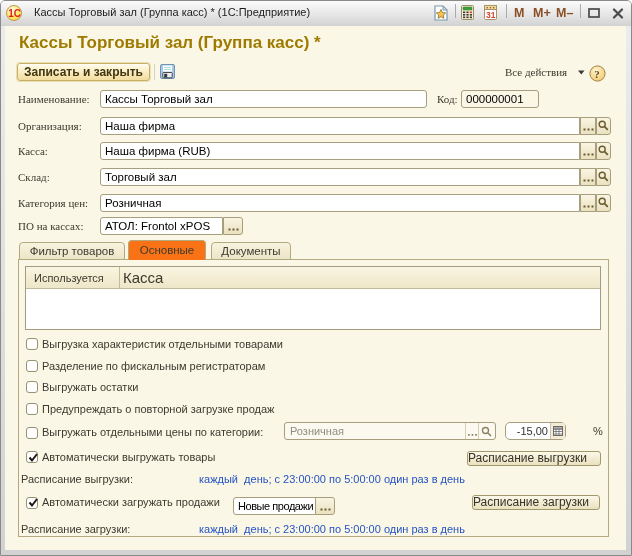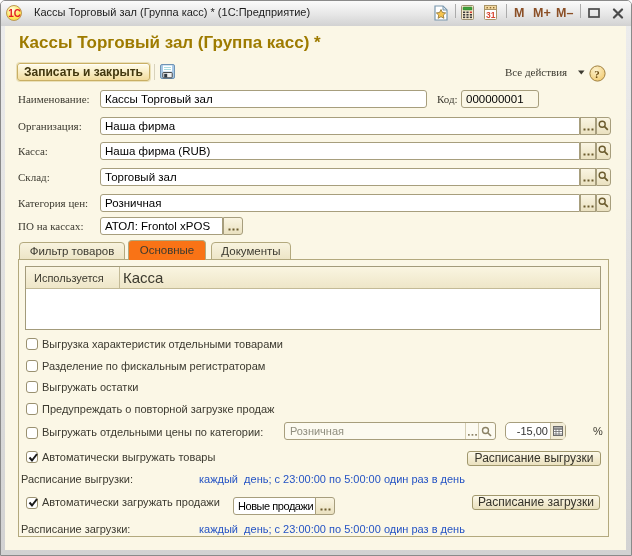--- a/index.html
+++ b/index.html
@@ -10,21 +10,21 @@
 .title-text { position:absolute; left:34px; top:0; height:25px; line-height:25px; font-size:11px; color:#1C1C1C; white-space:nowrap; }
 .client { position:absolute; left:5px; top:26px; width:621px; height:524px; background:#FBF7E6; }
 .sep { position:absolute; width:1px; background:#ABABAB; }
 .mbtn { position:absolute; top:0; height:26px; line-height:26px; font-size:12.5px; font-weight:bold; color:#8B4F26; }
 .lbl { position:absolute; font-size:11px; color:#3C3A30; white-space:nowrap; height:18px; line-height:18px;font-family:Liberation Serif, serif; }
 .inp { position:absolute; background:#fff; border:1px solid #A79E7D; border-radius:3px; font-size:11.5px; color:#000; padding-left:4px; white-space:nowrap; overflow:hidden; line-height:16px; }
 .fldbtn { position:absolute; background:linear-gradient(#FAF5E2,#F2EBD1 50%,#EAE1C0); border:1px solid #A79E7D; }
 .cb { position:absolute; width:12px; height:12px; background:#fff; border:1px solid #9A9170; border-radius:3px; }
 .cbtext { position:absolute; font-size:11px; color:#3C3A30; white-space:nowrap; height:14px; line-height:14px; }
 .link { position:absolute; font-size:11px; color:#2453C4; white-space:nowrap; height:14px; line-height:14px; }
-.btn2 { position:absolute; background:linear-gradient(#FCF9EA,#F3ECD2 50%,#EAE1BF); border:1px solid #A1986D; border-radius:3px; font-size:12px; color:#35332A; text-align:center; }
+.btn2 { position:absolute; background:linear-gradient(#FCF9EA,#F3ECD2 50%,#EAE1BF); border:1px solid #A1986D; border-radius:3px; font-size:12px; color:#35332A; text-align:left; }
 .tab { position:absolute; border:1px solid #B3A97E; border-radius:4px 4px 0 0; font-size:11.5px; color:#3C3A30; text-align:center; background:linear-gradient(#F8F3DF,#EDE5C7); }
 svg { position:absolute; display:block; }
 </style>
 </head>
 <body>
 <div class="window"></div>
 <div class="titlebar"></div>
 
 <svg width="18" height="18" style="left:5px;top:4px" viewBox="0 0 18 18">
   <defs>

